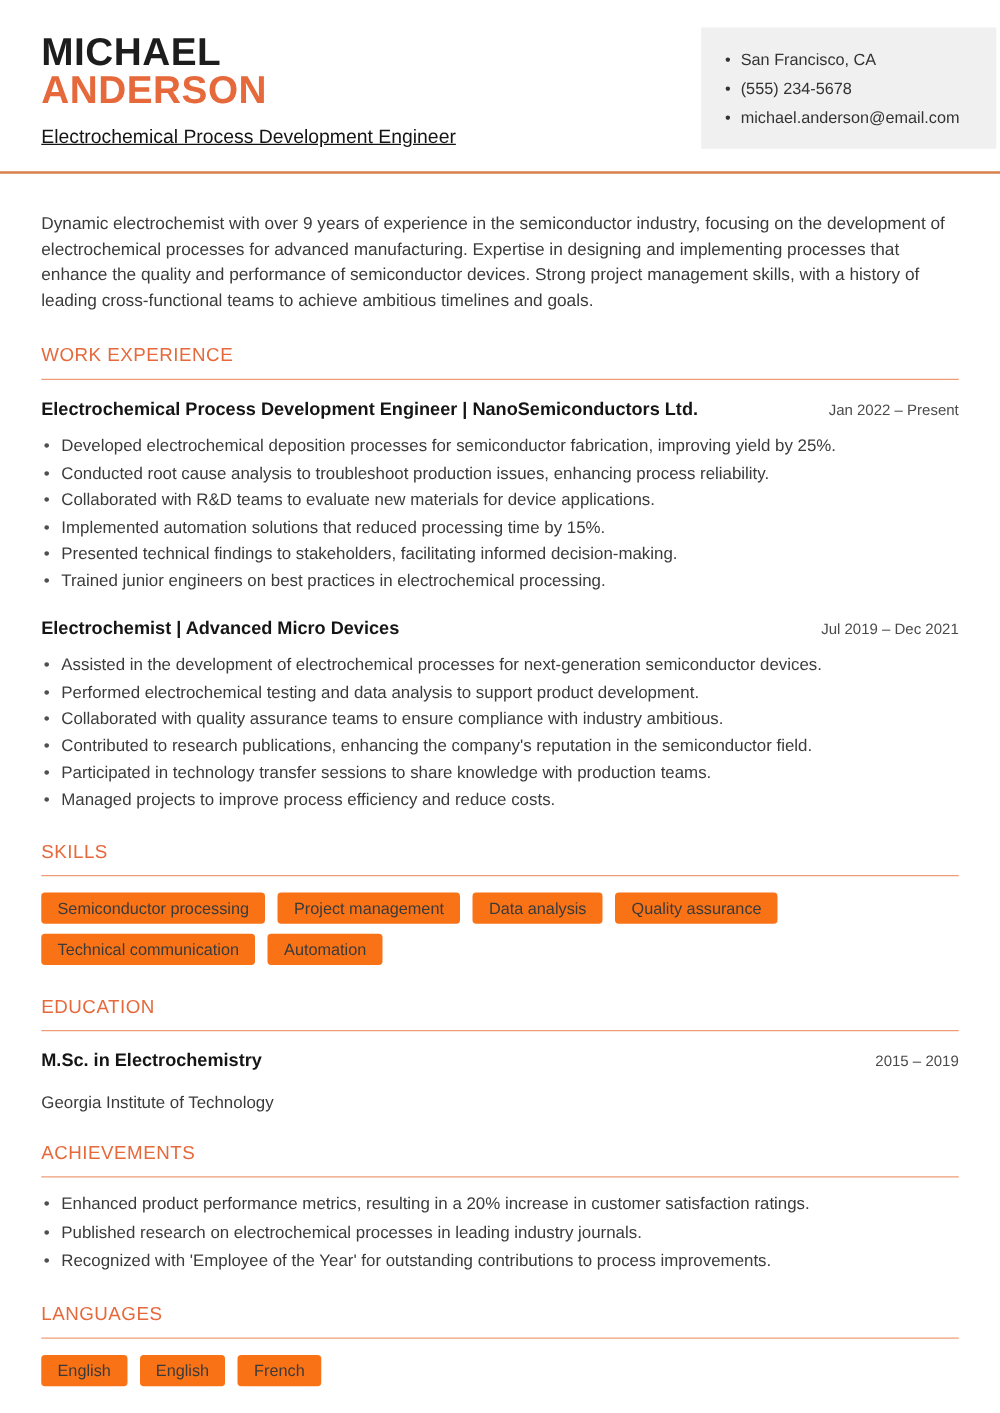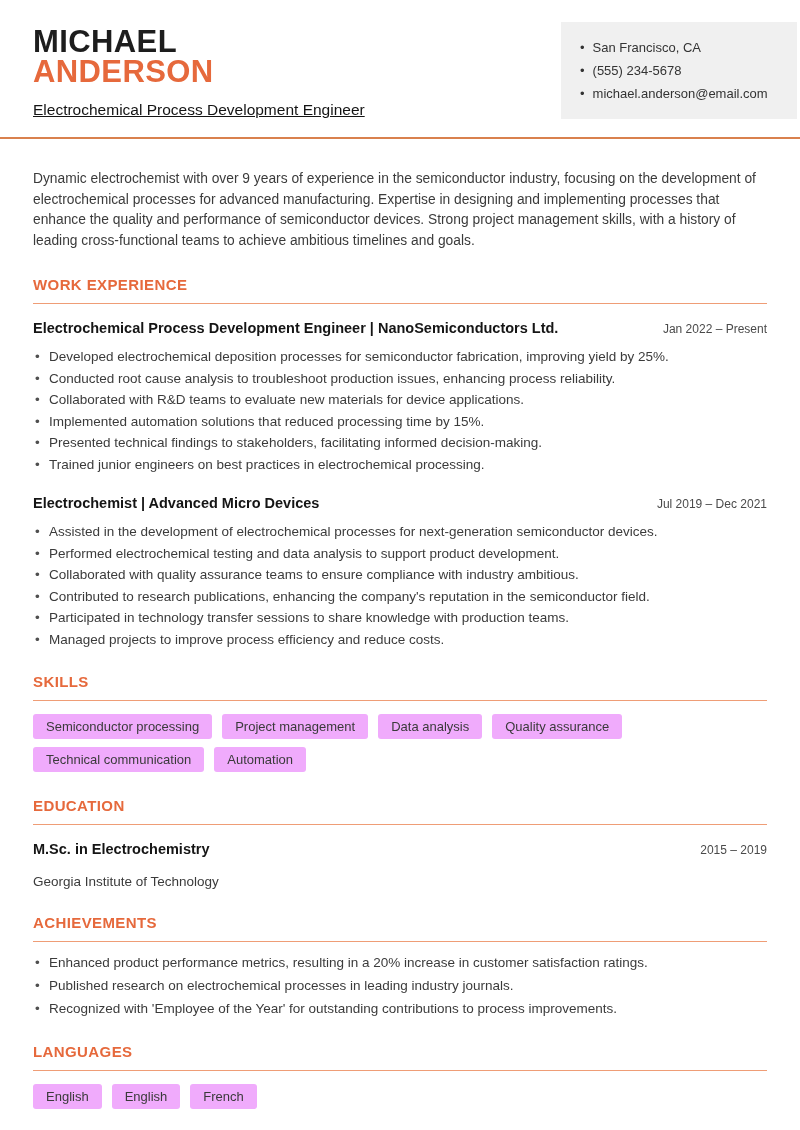--- a/index.html
+++ b/index.html
@@ -70,21 +70,21 @@
   .summary {
     margin-top: 30px;
     font-size: 13.8px;
     line-height: 20.5px;
     color: #3b3b3b;
   }
   .section { margin-top: 25px; }
   .section-title {
     color: var(--accent);
     font-size: 15px;
-    font-weight: 700;
+    font-weight: 400;
     letter-spacing: 0.4px;
   }
   .section-rule {
     margin-top: 10px;
     border: none;
     border-top: 1.5px solid #ef9d76;
   }
   
   .entry-header {
     display: flex;
@@ -123,21 +123,21 @@
   }
   .bullets.spaced li { margin-bottom: 5.5px; }
   
   .tags {
     display: flex;
     flex-wrap: wrap;
     gap: 8px 10px;
     margin-top: 13px;
   }
   .tag {
-    background: #f0abfc;
+    background: #f97316;
     border-radius: 3px;
     padding: 6px 13px;
     font-size: 13px;
     color: #3a3a3a;
     line-height: 13px;
   }
   
   .edu-school {
     margin-top: 17px;
     font-size: 13.5px;

